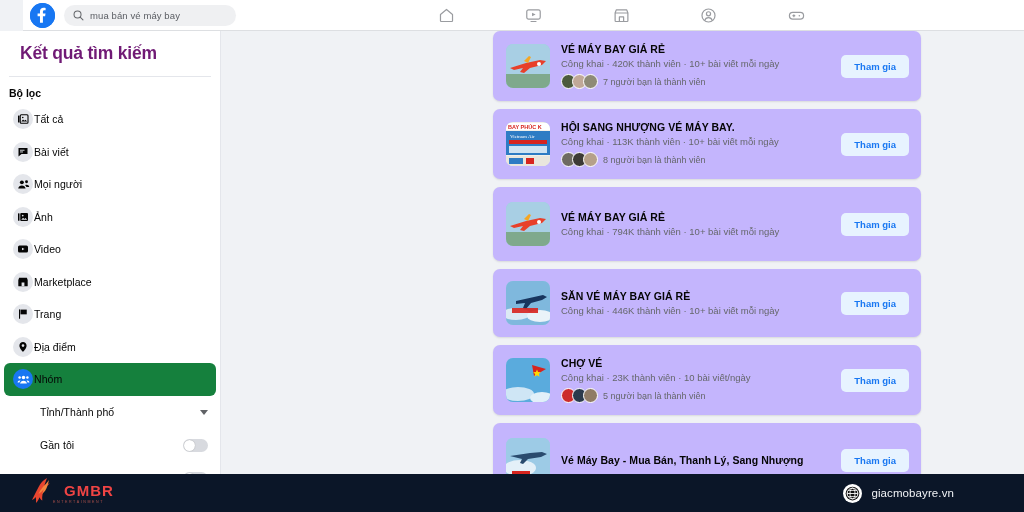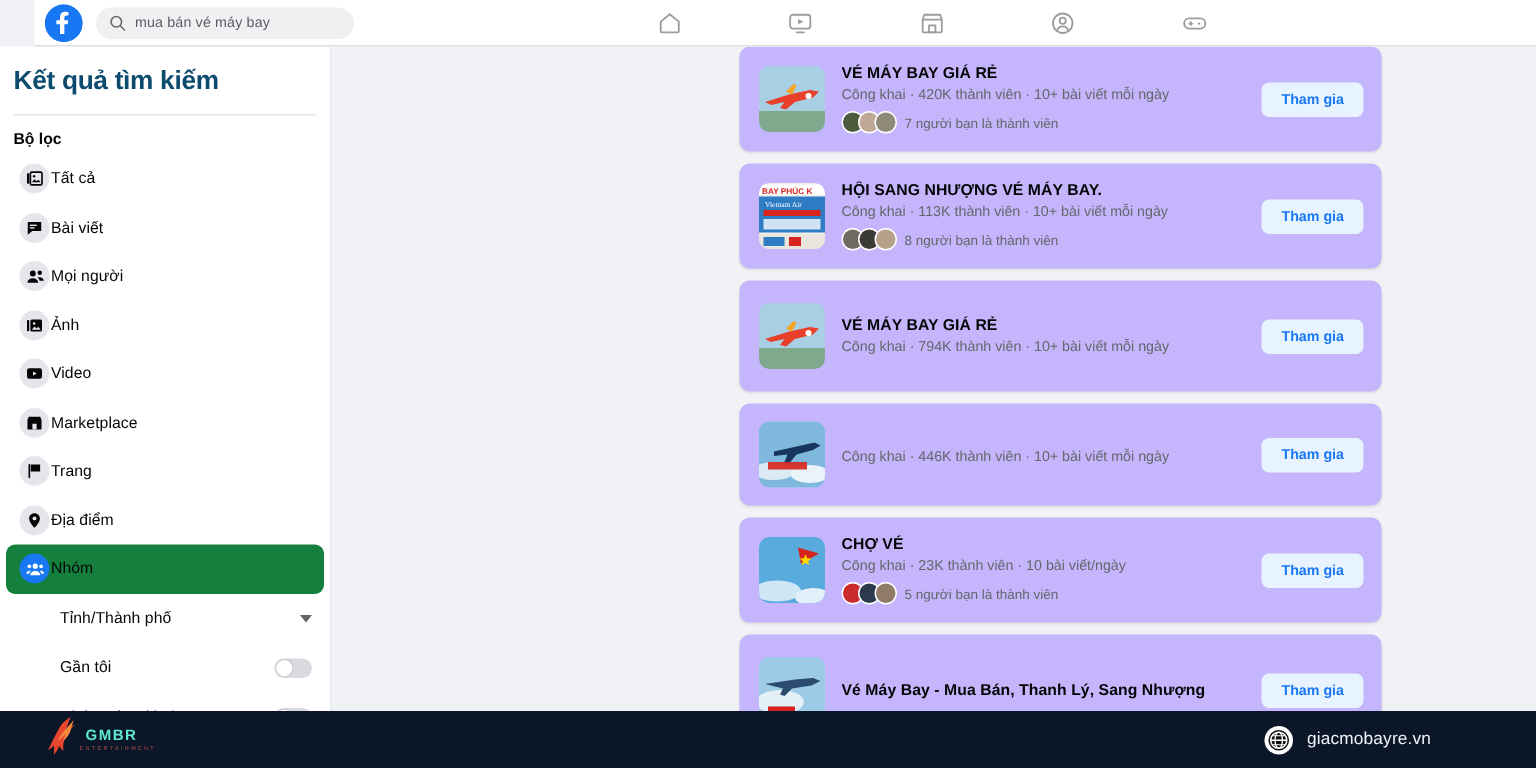--- a/index.html
+++ b/index.html
@@ -49,22 +49,22 @@
 
   
   .sidebar {
     position: absolute; top: 31px; left: 0; width: 221px; height: 443px;
     background: #ffffff;
     border-right: 1px solid #e4e6eb;
     overflow: hidden;
     z-index: 20;
   }
   .sb-title {
-    font-size: 17.5px; font-weight: bold; color: #0c4a6e;
-    padding: 12px 0 0 9px; letter-spacing: -.2px;
+    font-size: 17.5px; font-weight: bold; color: #701a75;
+    padding: 12px 0 0 20px; letter-spacing: -.2px;
   }
   .sb-divider { height: 1px; background: #e4e6eb; margin: 12px 9px 0 9px; }
   .sb-sublabel {
     font-size: 10.5px; font-weight: bold; color: #050505;
     padding: 10px 0 0 9px;
   }
   .sb-list { margin-top: 4px; }
   .sb-item {
     height: 32.5px; display: flex; align-items: center; gap: 1px;
     padding-left: 9px; margin: 0 4px; border-radius: 6px;
@@ -140,22 +140,22 @@
   }
 
   
   .brandbar {
     position: absolute; left: 0; bottom: 0; width: 1024px; height: 38px;
     background: #0b1628; z-index: 50;
     display: flex; align-items: center;
   }
   .gmbr { display: flex; align-items: center; margin-left: 27px; }
   .gmbr-word {
-    font-size: 10px; font-weight: bold; color: #5eead4;
-    letter-spacing: 1px; margin-left: 4px;
+    font-size: 15px; font-weight: bold; color: #ef4444;
+    letter-spacing: 1px; margin-left: 11px;
   }
   .gmbr-sub { font-size: 3.6px; color: #b0524c; letter-spacing: 1.6px; margin-top: 1px; }
   .site {
     position: absolute; right: 70px; display: flex; align-items: center; gap: 9px;
   }
   .globe {
     width: 19px; height: 19px; border-radius: 50%; background: #ffffff;
     display: flex; align-items: center; justify-content: center;
   }
   .site-text { font-size: 11.5px; color: #f0f2f5; letter-spacing: .1px; }
@@ -423,20 +423,21 @@
       <div class="thumb">
         <svg width="44" height="44" viewBox="0 0 44 44">
           <rect width="44" height="44" fill="#7fb8dd"></rect>
           <ellipse cx="10" cy="33" rx="14" ry="6" fill="#dceaf4"></ellipse>
           <ellipse cx="34" cy="35" rx="13" ry="6" fill="#eaf3f9"></ellipse>
           <path d="M10 20l18-4 9-2 4 2-5 3-11 3-5 6-3-1 2-5-9 1z" fill="#18355e"></path>
           <rect x="6" y="27" width="26" height="5" fill="#d7241e" opacity=".9"></rect>
         </svg>
       </div>
       <div class="card-body">
+        <div class="g-name">SĂN VÉ MÁY BAY GIÁ RẺ</div>
         <div class="g-meta">Công khai · 446K thành viên · 10+ bài viết mỗi ngày</div>
       </div>
       <button class="join-btn">Tham gia</button>
     </div>
 
     <div class="card">
       <div class="thumb">
         <svg width="44" height="44" viewBox="0 0 44 44">
           <rect width="44" height="44" fill="#5aabdd"></rect>
           <ellipse cx="12" cy="36" rx="16" ry="7" fill="#cfe6f5"></ellipse>

